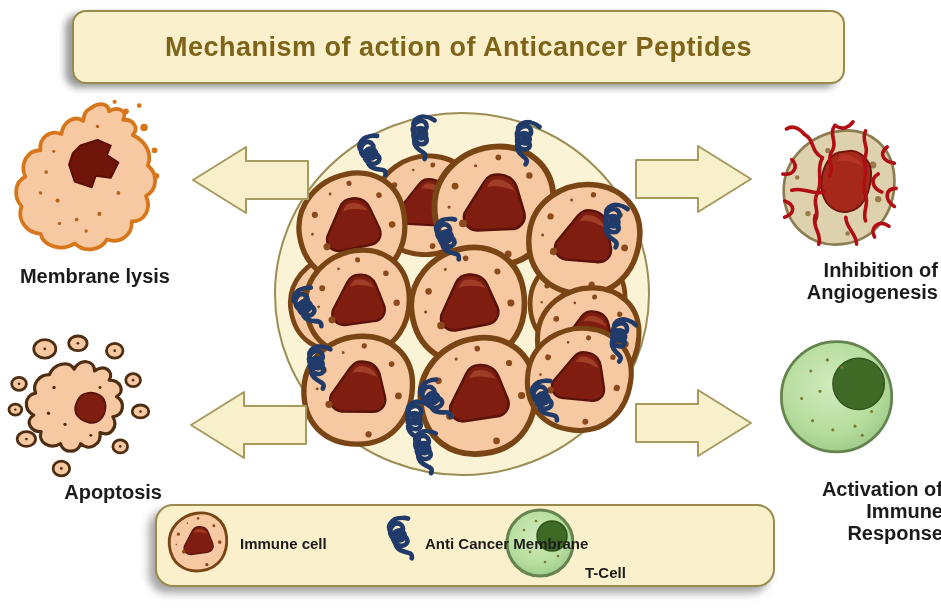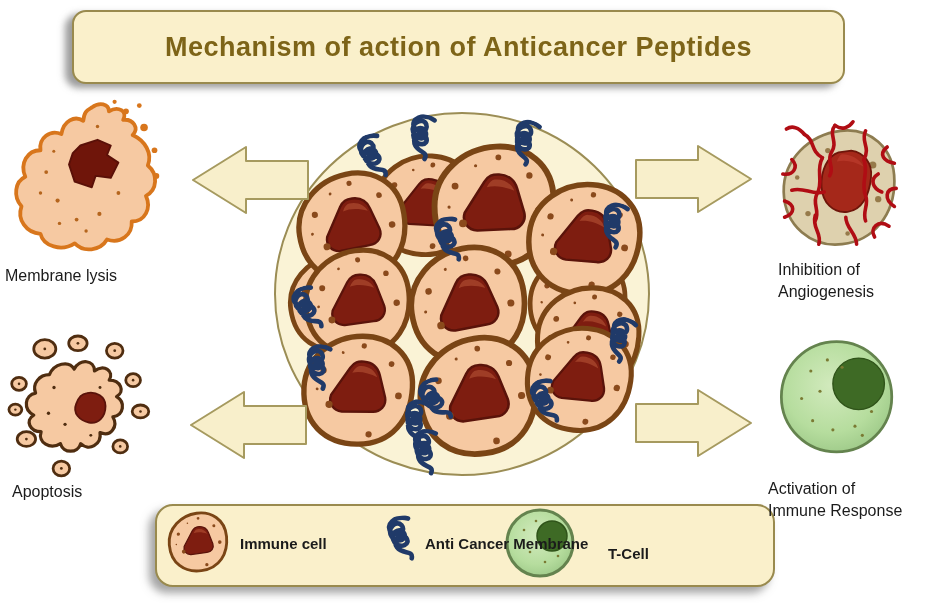--- a/index.html
+++ b/index.html
@@ -7,22 +7,22 @@
          font-family:"Liberation Sans",sans-serif;}
   .title-box{position:absolute;left:72px;top:10px;width:773px;height:74px;
     background:var(--panel-cream,#faf0cb);border:2px solid var(--panel-border,#998a4e);
     border-radius:14px;box-shadow:-7px 4px 7px rgba(90,90,90,.6);
     display:flex;align-items:center;justify-content:center;z-index:2;box-sizing:border-box;}
   .title-box span{color:var(--title-text,#7d6418);font-size:27px;font-weight:bold;letter-spacing:.5px;}
   .legend-box{position:absolute;left:155px;top:504px;width:620px;height:83px;
     background:var(--panel-cream,#faf0cb);border:2px solid var(--panel-border,#998a4e);
     border-radius:18px;box-shadow:-6px 6px 8px rgba(90,90,90,.55);z-index:1;box-sizing:border-box;}
   svg.gfx{position:absolute;left:0;top:0;z-index:3;pointer-events:none;}
-  .lbl{position:absolute;z-index:4;color:var(--label-text,#1b1b1b);font-weight:normal;
-       font-size:16px;text-align:left;line-height:22px;}
+  .lbl{position:absolute;z-index:4;color:var(--label-text,#1b1b1b);font-weight:bold;
+       font-size:20px;text-align:right;line-height:22px;}
   .lbl-small{position:absolute;z-index:4;color:var(--label-text,#1b1b1b);font-weight:bold;
        font-size:15px;line-height:18px;}
   
   .big-circle{fill:var(--circle-fill,#faf3d6);stroke:var(--circle-border,#9b8d55);stroke-width:2;}
   .cell-body{fill:var(--cell-fill,#f6c9a2);stroke:var(--cell-outline,#7a4515);stroke-width:4.5;}
   .cell-nucleus{fill:var(--nucleus,#7e1d10);stroke:#5a130a;stroke-width:2;}
   .cell-dot{fill:#8a4a1c;}
   .pep{stroke:var(--peptide-navy,#203a69);fill:none;stroke-width:5;
        stroke-linecap:round;stroke-linejoin:round;}
   .arrow{fill:var(--arrow-fill,#f8efcb);stroke:var(--arrow-border,#a69a5f);
@@ -244,15 +244,15 @@
     <div>Angiogenesis</div>
   </div>
 
   <div class="lbl" style="left:768px;top:478px;width:175px;">
     <div>Activation of</div>
     <div>Immune Response</div>
   </div>
 
   <div class="lbl-small" style="left:240px;top:535px;">Immune cell</div>
   <div class="lbl-small" style="left:425px;top:535px;">Anti Cancer Membrane</div>
-  <div class="lbl-small" style="left:585px;top:545px;margin-left:23px;">T-Cell</div>
+  <div class="lbl-small" style="left:585px;top:564px;">T-Cell</div>
 
 </div>
 
 </body></html>

